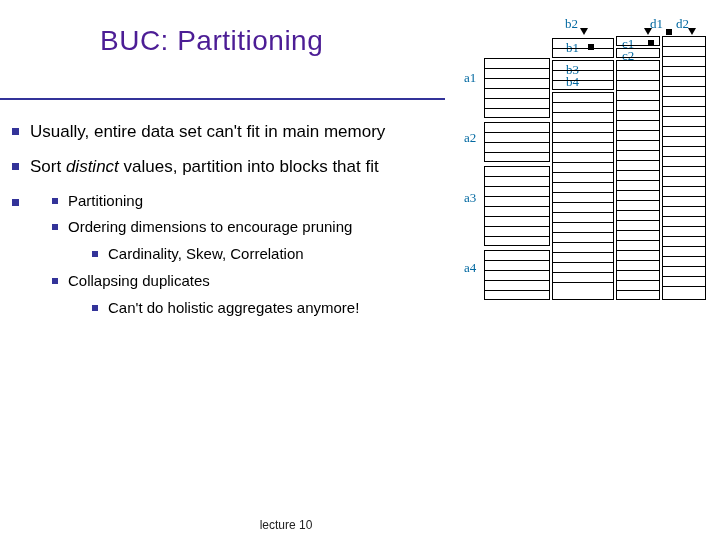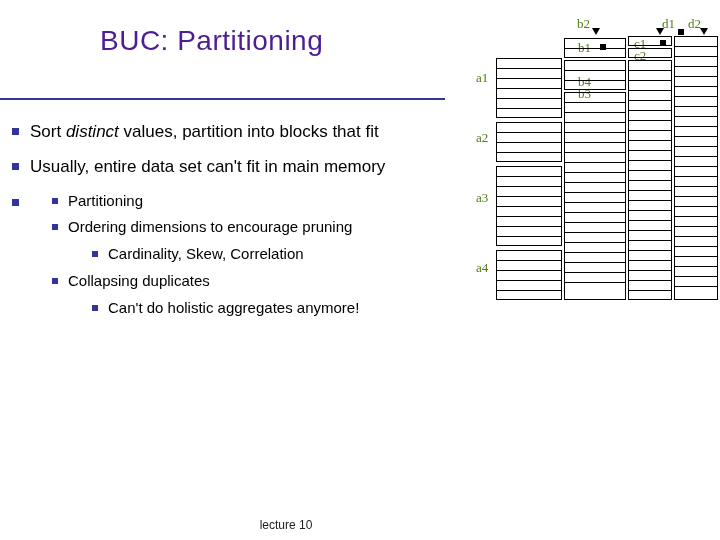--- a/index.html
+++ b/index.html
@@ -81,27 +81,27 @@
     bottom: 8px;
     width: 572px;
     text-align: center;
     font-size: 12px;
     color: #222;
   }
 
   
   .diagram {
     position: absolute;
-    right: 0;
+    right: 12px;
     top: 14px;
     width: 256px;
     height: 288px;
     font-family: "Times New Roman", serif;
     font-size: 13px;
-    color: #4d7c0f;
+    color: #0369a1;
   }
   .diagram .lbl {
     position: absolute;
   }
   .diagram .grid {
     position: absolute;
     border: 1px solid #000;
     box-sizing: border-box;
   }
   .diagram .row {
@@ -143,26 +143,26 @@
 
 <div class="title-wrap">
   <div class="title">BUC: Partitioning</div>
 </div>
 <div class="title-underline"></div>
 
 <div class="body">
 
   <div class="l1">
     <span class="sq"></span>
+    <span>Usually, entire data set can't fit in main memory</span>
+  </div>
+
+  <div class="l1">
+    <span class="sq"></span>
     <span>Sort </span><span class="italic">distinct</span><span> values, partition into blocks that fit</span>
-  </div>
-
-  <div class="l1">
-    <span class="sq"></span>
-    <span>Usually, entire data set can't fit in main memory</span>
   </div>
 
   <div class="l1">
     <span class="sq"></span>
   </div>
 
 
   <div class="l2 indent-a">
     <span class="sq"></span>
     <span>Partitioning</span>
@@ -202,21 +202,21 @@
   <span class="lbl" style="left:170px; top:22px;">c1</span>
   <span class="lbl" style="left:170px; top:34px;">c2</span>
   <span class="dot" style="left:136px; top:30px;"></span>
   <span class="dot" style="left:196px; top:26px;"></span>
 
   <span class="lbl" style="left:12px; top:56px;">a1</span>
   <span class="lbl" style="left:12px; top:116px;">a2</span>
   <span class="lbl" style="left:12px; top:176px;">a3</span>
   <span class="lbl" style="left:12px; top:246px;">a4</span>
 
-  <span class="lbl" style="left:114px; top:48px;margin-top:24px;">b3</span>
+  <span class="lbl" style="left:114px; top:48px;">b3</span>
   <span class="lbl" style="left:114px; top:60px;">b4</span>
 
   <div class="grid col-a" style="top:44px; height:60px;">
     <div class="row"></div>
       <div class="row"></div>
       <div class="row"></div>
       <div class="row"></div>
       <div class="row"></div>
       <div class="row"></div>
   </div>

